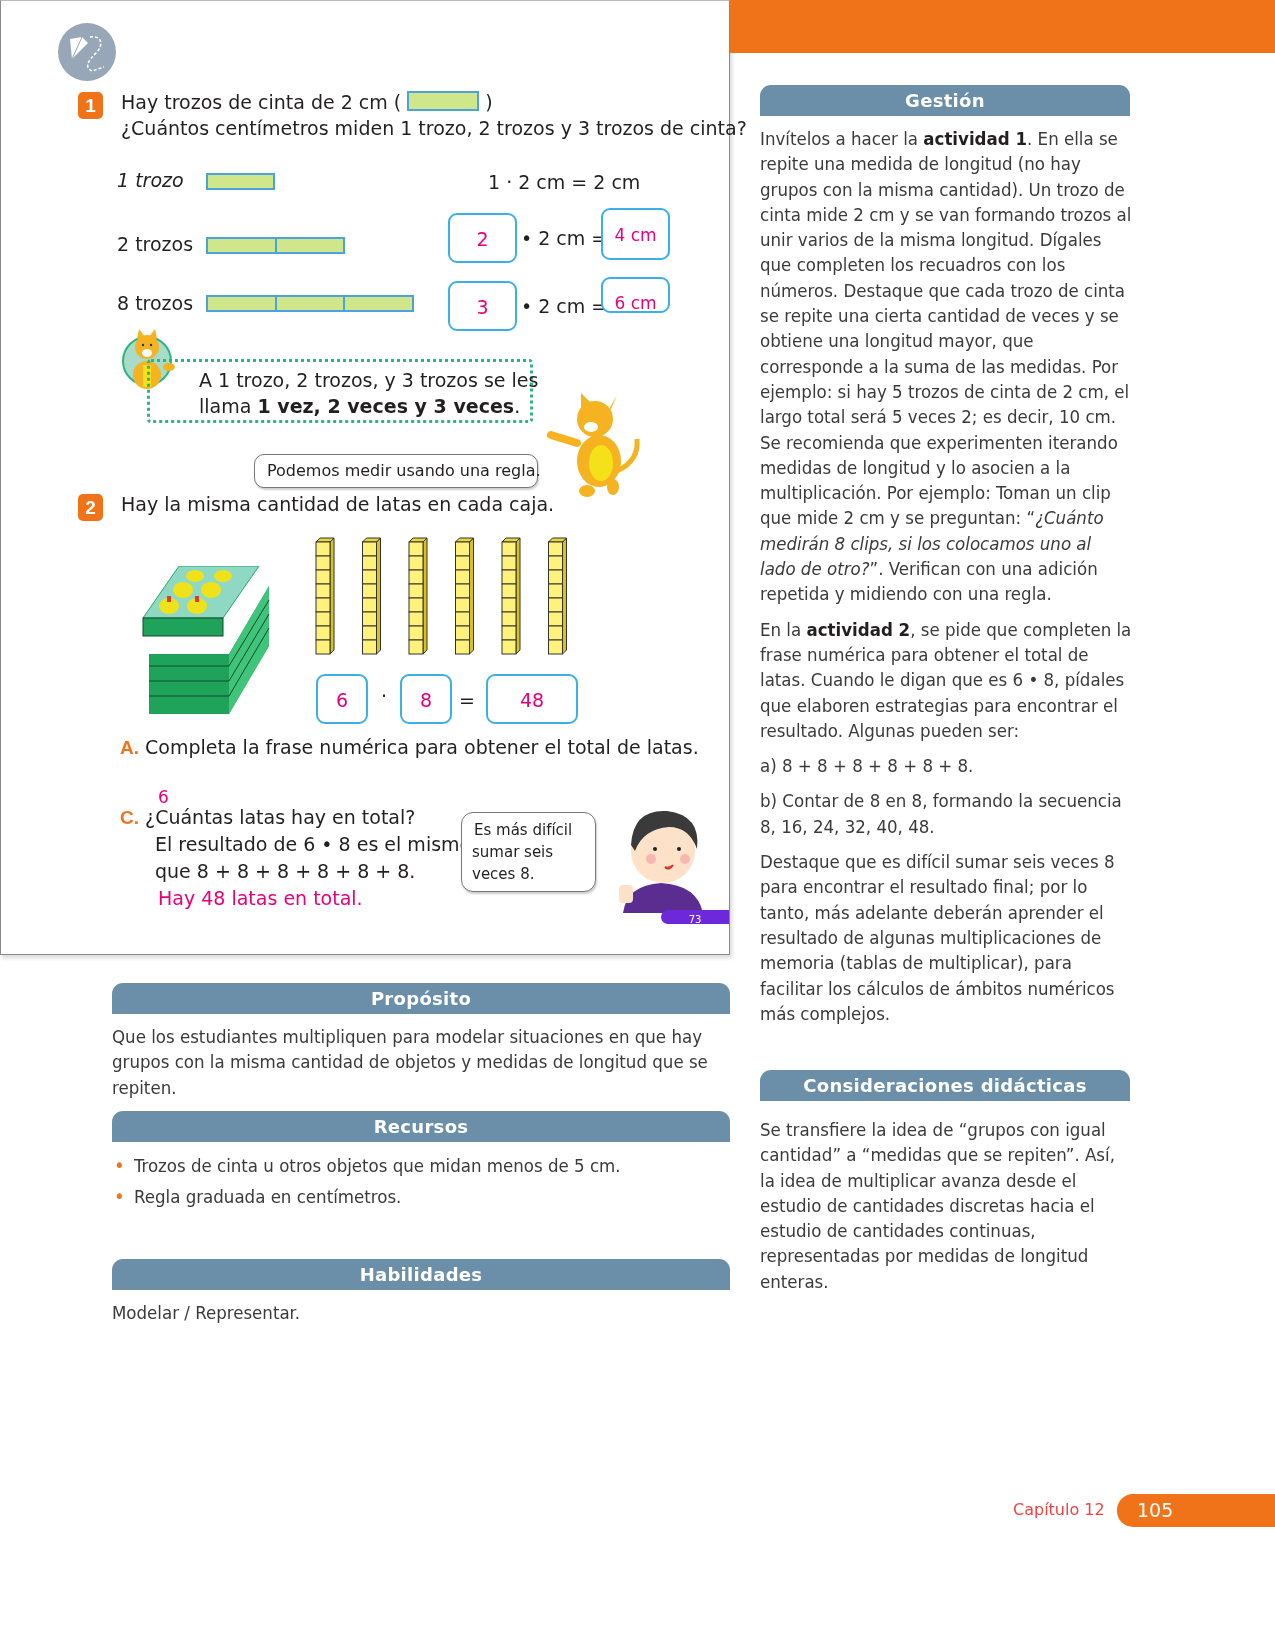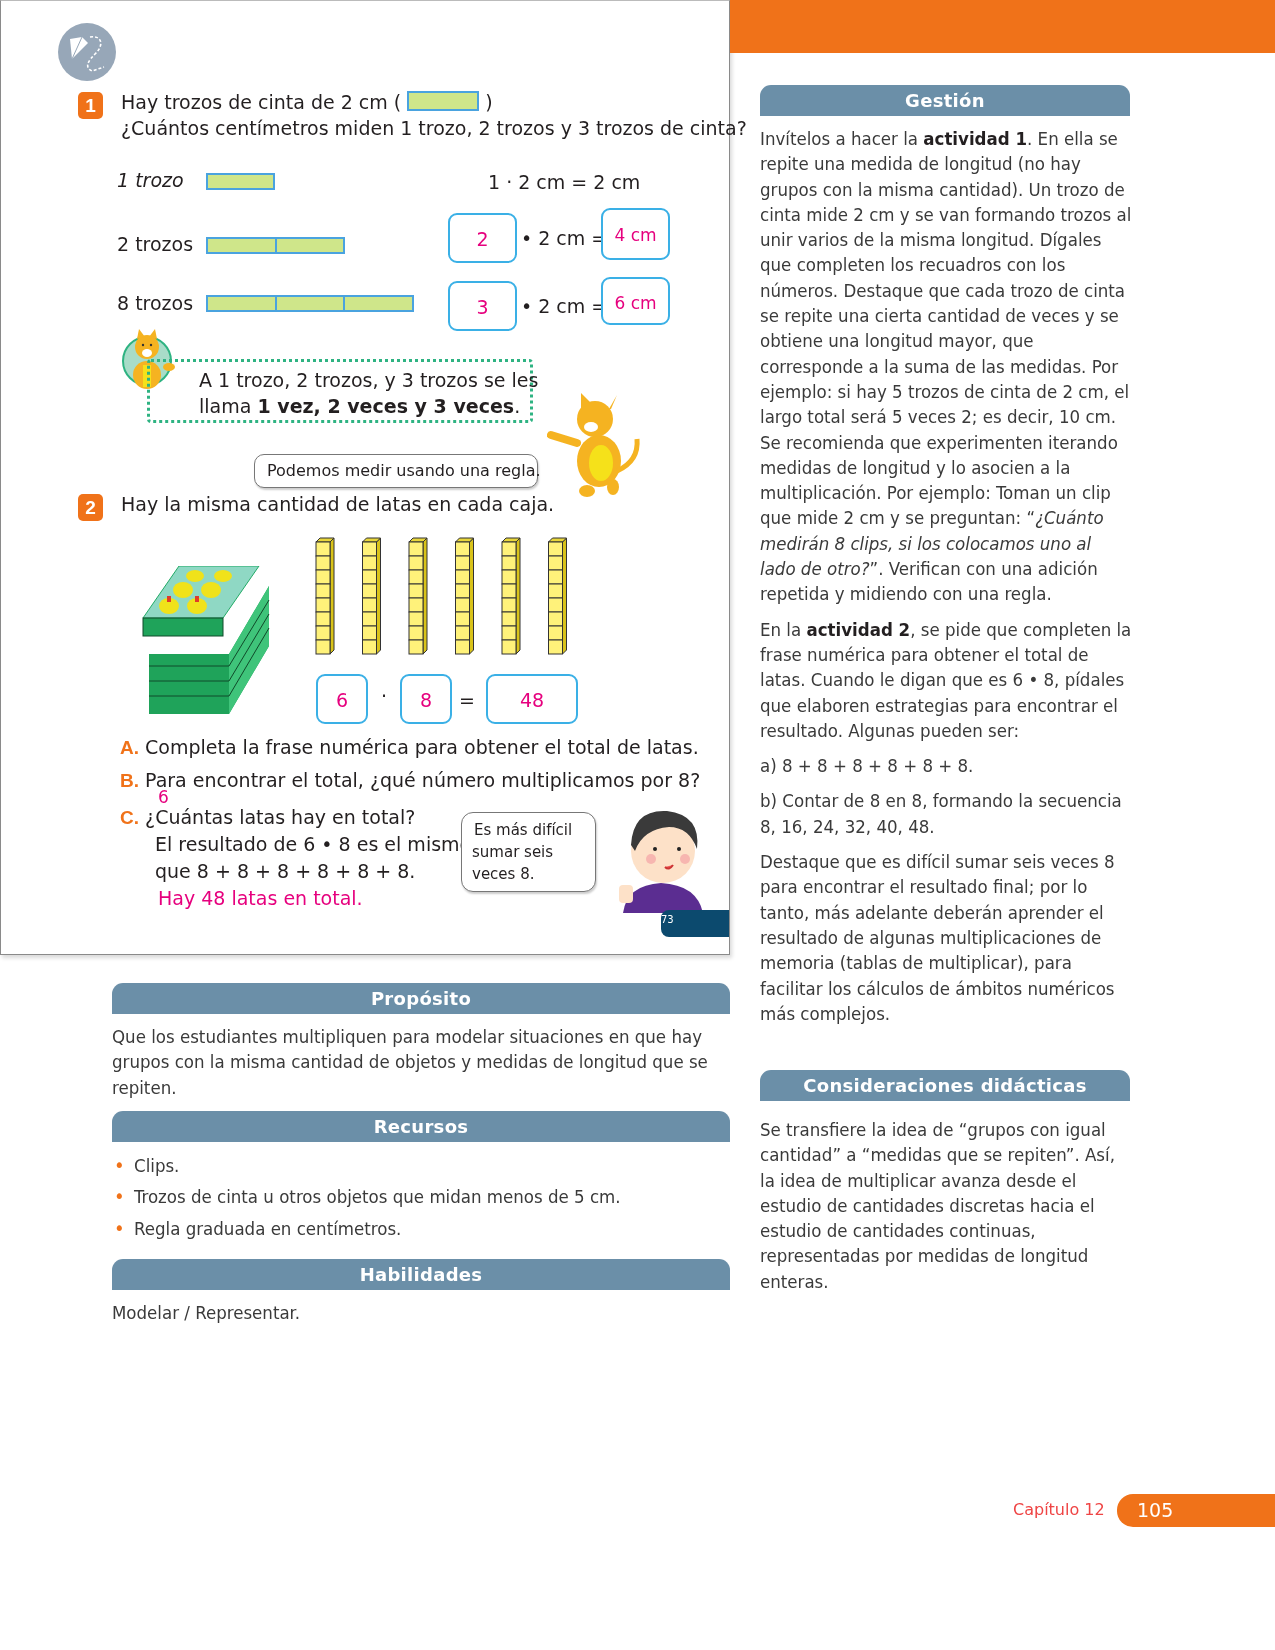--- a/index.html
+++ b/index.html
@@ -16,21 +16,21 @@
   .tape { position:absolute; height:17px; background:#cfe68a; border:2px solid #4aa3df; box-sizing:border-box; display:flex; }
   .tape span { flex:1; border-right:2px solid #4aa3df; }
   .tape span:last-child { border-right:none; }
   .ansbox { position:absolute; border:2px solid #3ab0e6; border-radius:9px; background:#fff; color:#e6007e; font-size:19px; text-align:center; box-sizing:border-box; }
   .pink { color:#e6007e; }
 
   .dotted-box { position:absolute; left:146px; top:358px; width:386px; height:64px; border:3px dotted #2eb382; border-radius:4px; box-sizing:border-box; }
   .bubble { position:absolute; border:1.5px solid #777; border-radius:10px; background:#fff; box-shadow: 1px 2px 2px rgba(0,0,0,0.2); margin-top: 8px; }
 
   .letter { font-weight:bold; color:#f07219; font-family:"Liberation Sans", sans-serif; }
-  .page-tab { position:absolute; left:660px; top:909px; width:68px; height:27px; background:#0c4a6e; color:#fff; font-size:10px; line-height:19px; border-radius:8px 0 0 8px; }
+  .page-tab { position:absolute; left:660px; top:909px; width:68px; height:14px; background:#6d28d9; color:#fff; font-size:10px; text-align:center; line-height:19px; border-radius:8px 0 0 8px; }
 
   
   .sec-head { position:absolute; height:31px; background:#6b8fa8; color:#fff; font-size:18px; font-weight:bold; text-align:center; line-height:31px; border-radius:11px 11px 0 0; font-family:"DejaVu Sans", sans-serif; letter-spacing:0.3px; }
   .guide { position:absolute; font-family:"DejaVu Sans Condensed","DejaVu Sans", sans-serif; font-size:18.5px; line-height:25.3px; color:#3a3a3a; font-stretch:condensed; }
   .guide p { margin:0 0 10px 0; }
   .guide b { color:#231f20; }
   .bullet-list { list-style:none; margin:0; padding:0; }
   .bullet-list li { position:relative; padding-left:22px; margin-bottom:6px; }
   .bullet-list li::before { content:"•"; color:#f07219; position:absolute; left:2px; top:0; font-size:20px; }
 
@@ -74,21 +74,21 @@
   <div class="ansbox" style="left:600px; top:207px; width:69px; height:52px; line-height:50px; font-size:17px;">4 cm</div>
 
   <div class="abs txt" style="left:116px; top:291px;">8 trozos</div>
   <div class="tape" style="left:205px; top:294px; width:208px;">
       <span></span>
       <span></span>
       <span></span>
     </div>
   <div class="ansbox" style="left:447px; top:280px; width:69px; height:50px; line-height:48px;">3</div>
   <div class="abs txt" style="left:520px; top:294px;">• 2 cm =</div>
-  <div class="ansbox" style="left:600px; top:276px; width:69px; height:48px; line-height:48px; font-size:17px;">6 cm</div>
+  <div class="ansbox" style="left:600px; top:276px; width:69px; height:36px; line-height:48px; font-size:17px;">6 cm</div>
 
   <div class="abs" style="left:118px; top:326px; width:60px; height:62px;">
     <svg width="60" height="62" viewBox="0 0 60 62">
       <circle cx="28" cy="34" r="24" fill="#a8dcc8" stroke="#2eb382" stroke-width="2"></circle>
       <ellipse cx="28" cy="48" rx="14" ry="14" fill="#f5b321"></ellipse>
       <rect x="24" y="38" width="8" height="22" fill="#f5e11a"></rect>
       <circle cx="28" cy="20" r="12" fill="#f5b321"></circle>
       <polygon points="18,12 20,2 26,10" fill="#f5b321"></polygon>
       <polygon points="38,12 36,2 30,10" fill="#f5b321"></polygon>
       <ellipse cx="28" cy="26" rx="5" ry="4" fill="#fff"></ellipse>
@@ -232,24 +232,20 @@
   <div class="ansbox" style="left:315px; top:673px; width:52px; height:50px; line-height:48px;">6</div>
   <div class="abs txt" style="left:380px; top:684px;">·</div>
   <div class="ansbox" style="left:399px; top:673px; width:52px; height:50px; line-height:48px;">8</div>
   <div class="abs txt" style="left:458px; top:688px;">=</div>
   <div class="ansbox" style="left:485px; top:673px; width:92px; height:50px; line-height:48px;">48</div>
 
   <div class="abs txt" style="left:119px; top:735px;">
     <span class="letter">A.</span>
     <span>Completa la frase numérica para obtener el total de latas.</span>
   </div>
-  <div class="abs txt" style="left:119px; top:768px;">
-    <span class="letter">B.</span>
-    <span>Para encontrar el total, ¿qué número multiplicamos por 8?</span>
-  </div>
   <div class="abs txt pink" style="left:157px; top:786px; font-size:17px;">6</div>
   <div class="abs txt" style="left:119px; top:805px;">
     <span class="letter">C.</span>
     <span>¿Cuántas latas hay en total?</span>
   </div>
   <div class="abs txt" style="left:154px; top:832px;">El resultado de 6 • 8 es el mismo</div>
   <div class="abs txt" style="left:154px; top:859px;">que 8 + 8 + 8 + 8 + 8 + 8.</div>
   <div class="abs txt pink" style="left:157px; top:886px;">Hay 48 latas en total.</div>
 
   <div class="bubble" style="left:460px; top:803px; width:133px; height:78px;border-radius:12px;">
@@ -287,21 +283,20 @@
 
 <div class="sec-head" style="left:760px; top:1070px; width:370px;">Consideraciones didácticas</div>
 <div class="guide" style="left:760px; top:1117px; width:372px;">Se transfiere la idea de “grupos con igual cantidad” a “medidas que se repiten”. Así, la idea de multiplicar avanza desde el estudio de cantidades discretas hacia el estudio de cantidades continuas, representadas por medidas de longitud enteras.</div>
 
 <div class="sec-head" style="left:112px; top:983px; width:618px;">Propósito</div>
 <div class="guide" style="left:112px; top:1024px; width:620px;">Que los estudiantes multipliquen para modelar situaciones en que hay grupos con la misma cantidad de objetos y medidas de longitud que se repiten.</div>
 
 <div class="sec-head" style="left:112px; top:1111px; width:618px;">Recursos</div>
 <div class="guide" style="left:112px; top:1153px; width:620px;">
   <ul class="bullet-list">
-    <li>Clips.</li>
     <li>Trozos de cinta u otros objetos que midan menos de 5 cm.</li>
     <li>Regla graduada en centímetros.</li>
   </ul>
 </div>
 
 <div class="sec-head" style="left:112px; top:1259px; width:618px;">Habilidades</div>
 <div class="guide" style="left:112px; top:1300px; width:620px;">Modelar / Representar.</div>
 
 <div class="footer-chapter">Capítulo 12</div>
 <div class="footer-page">105</div>

